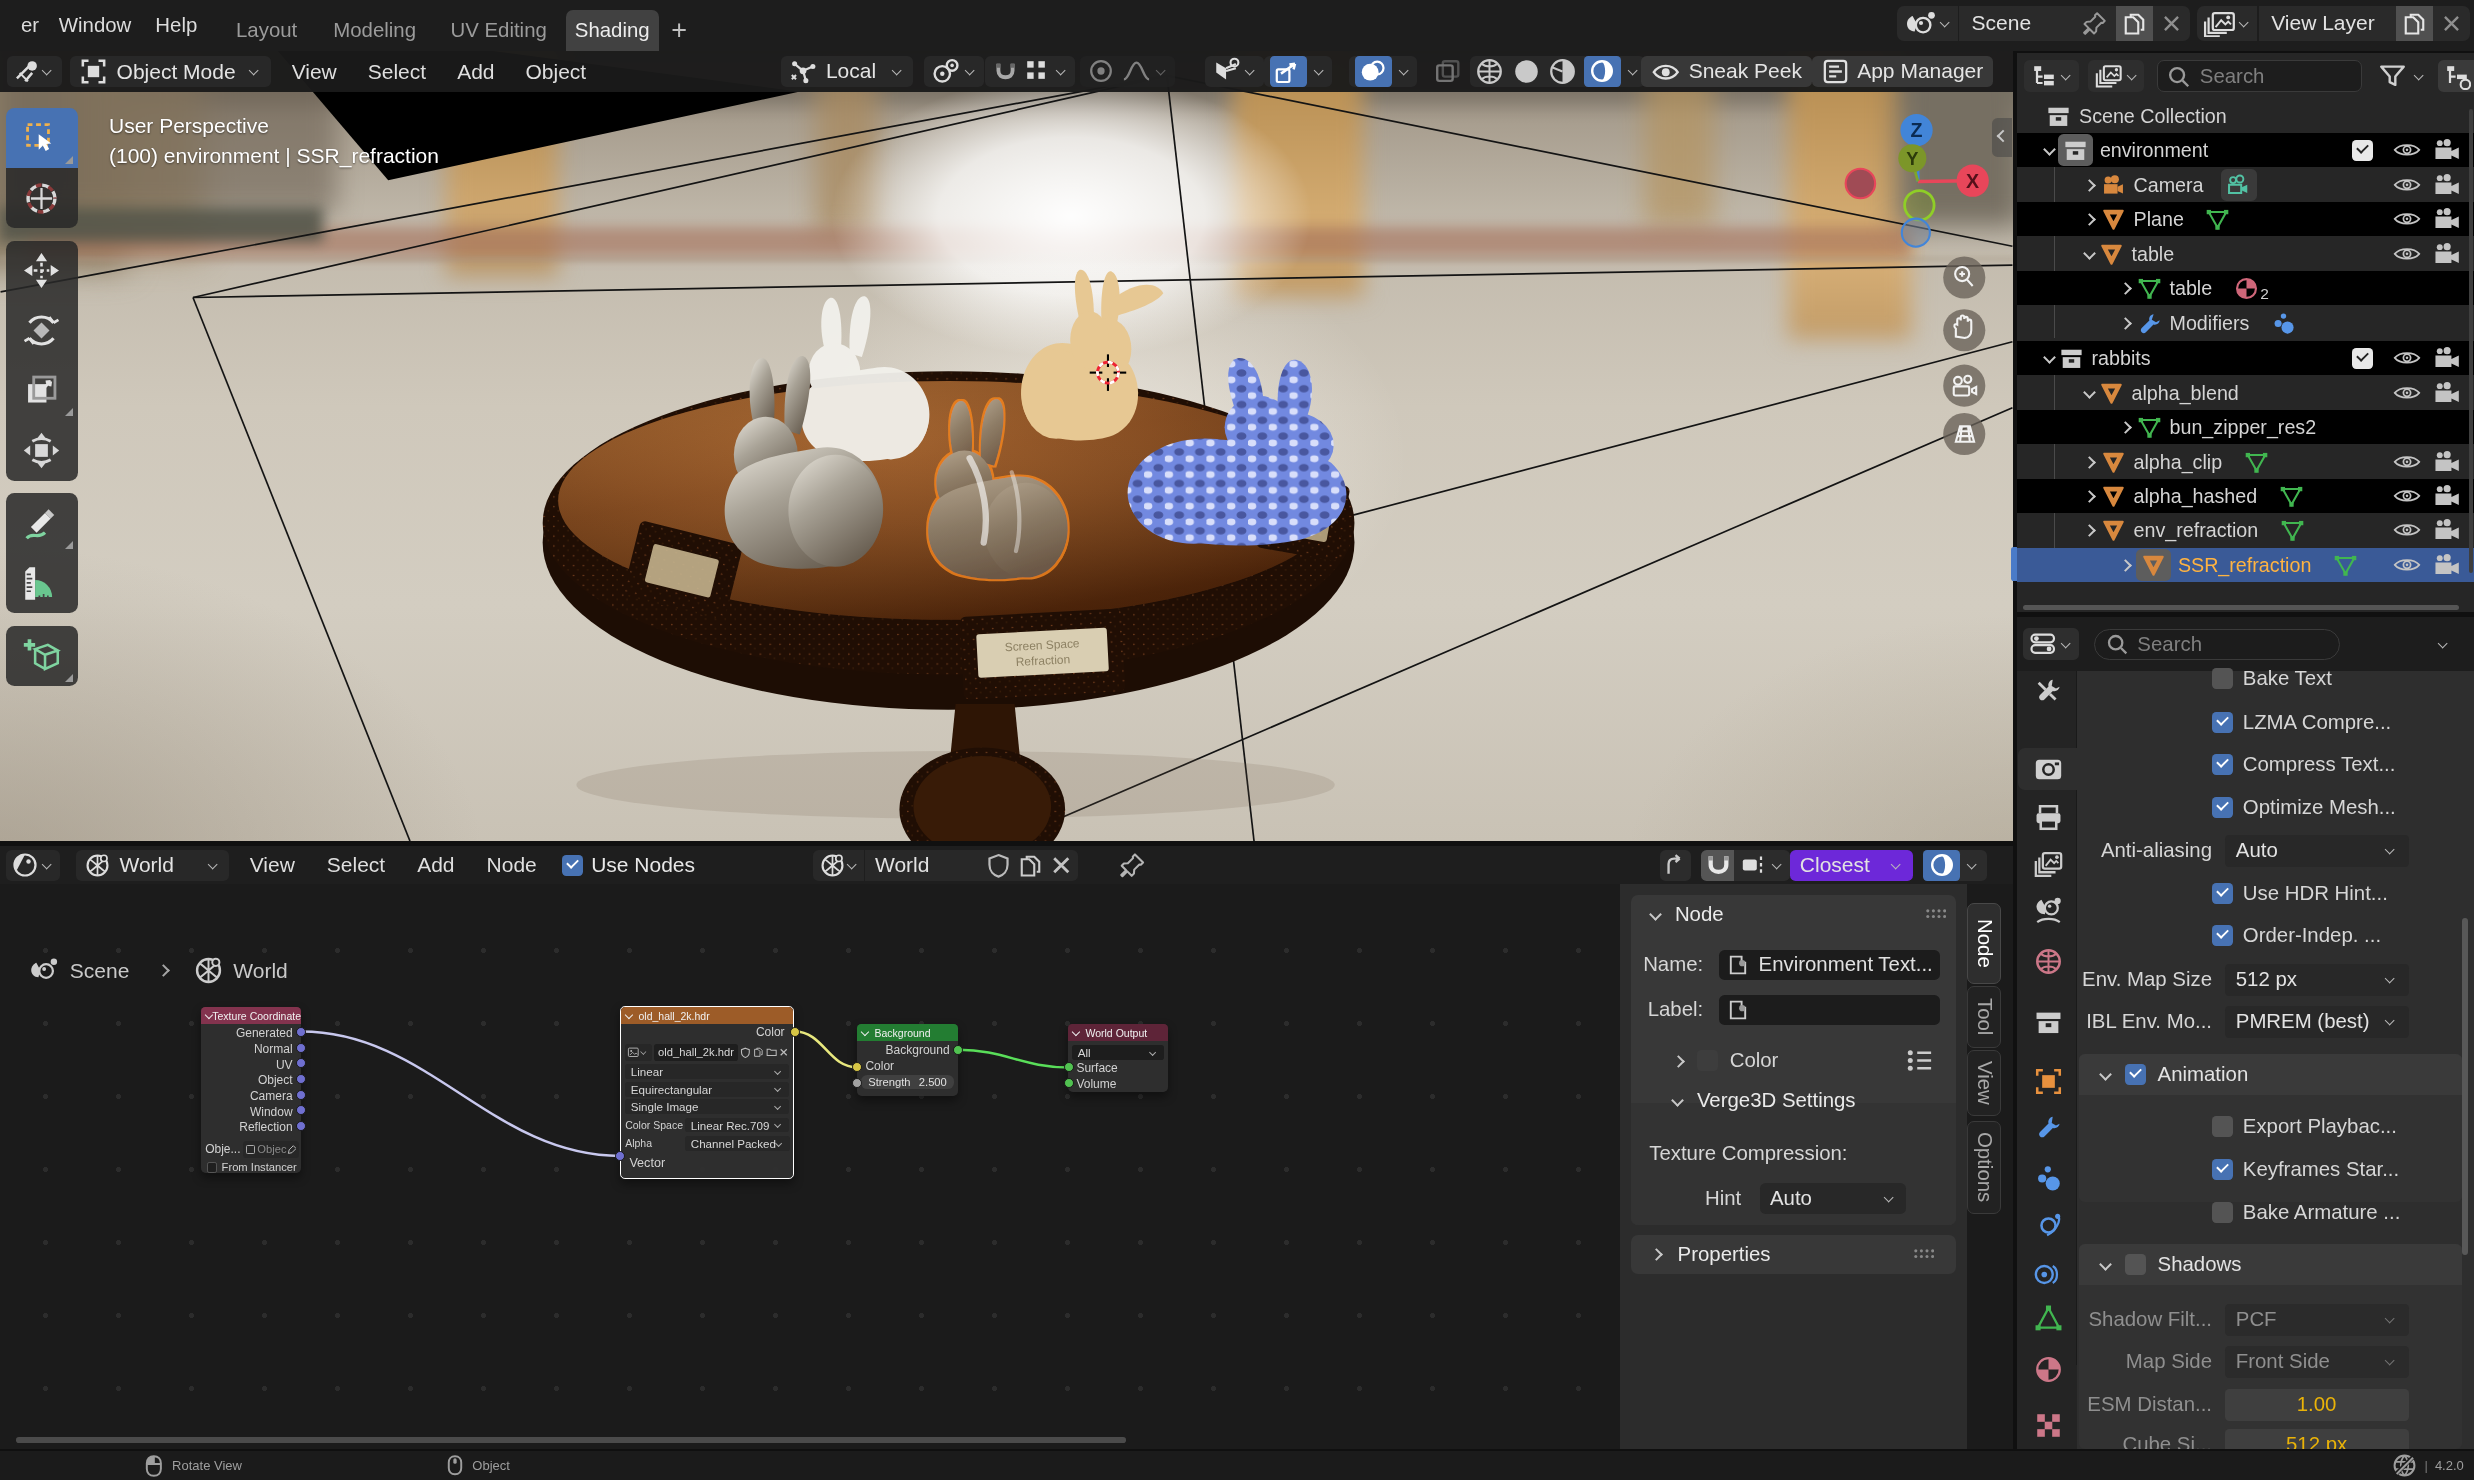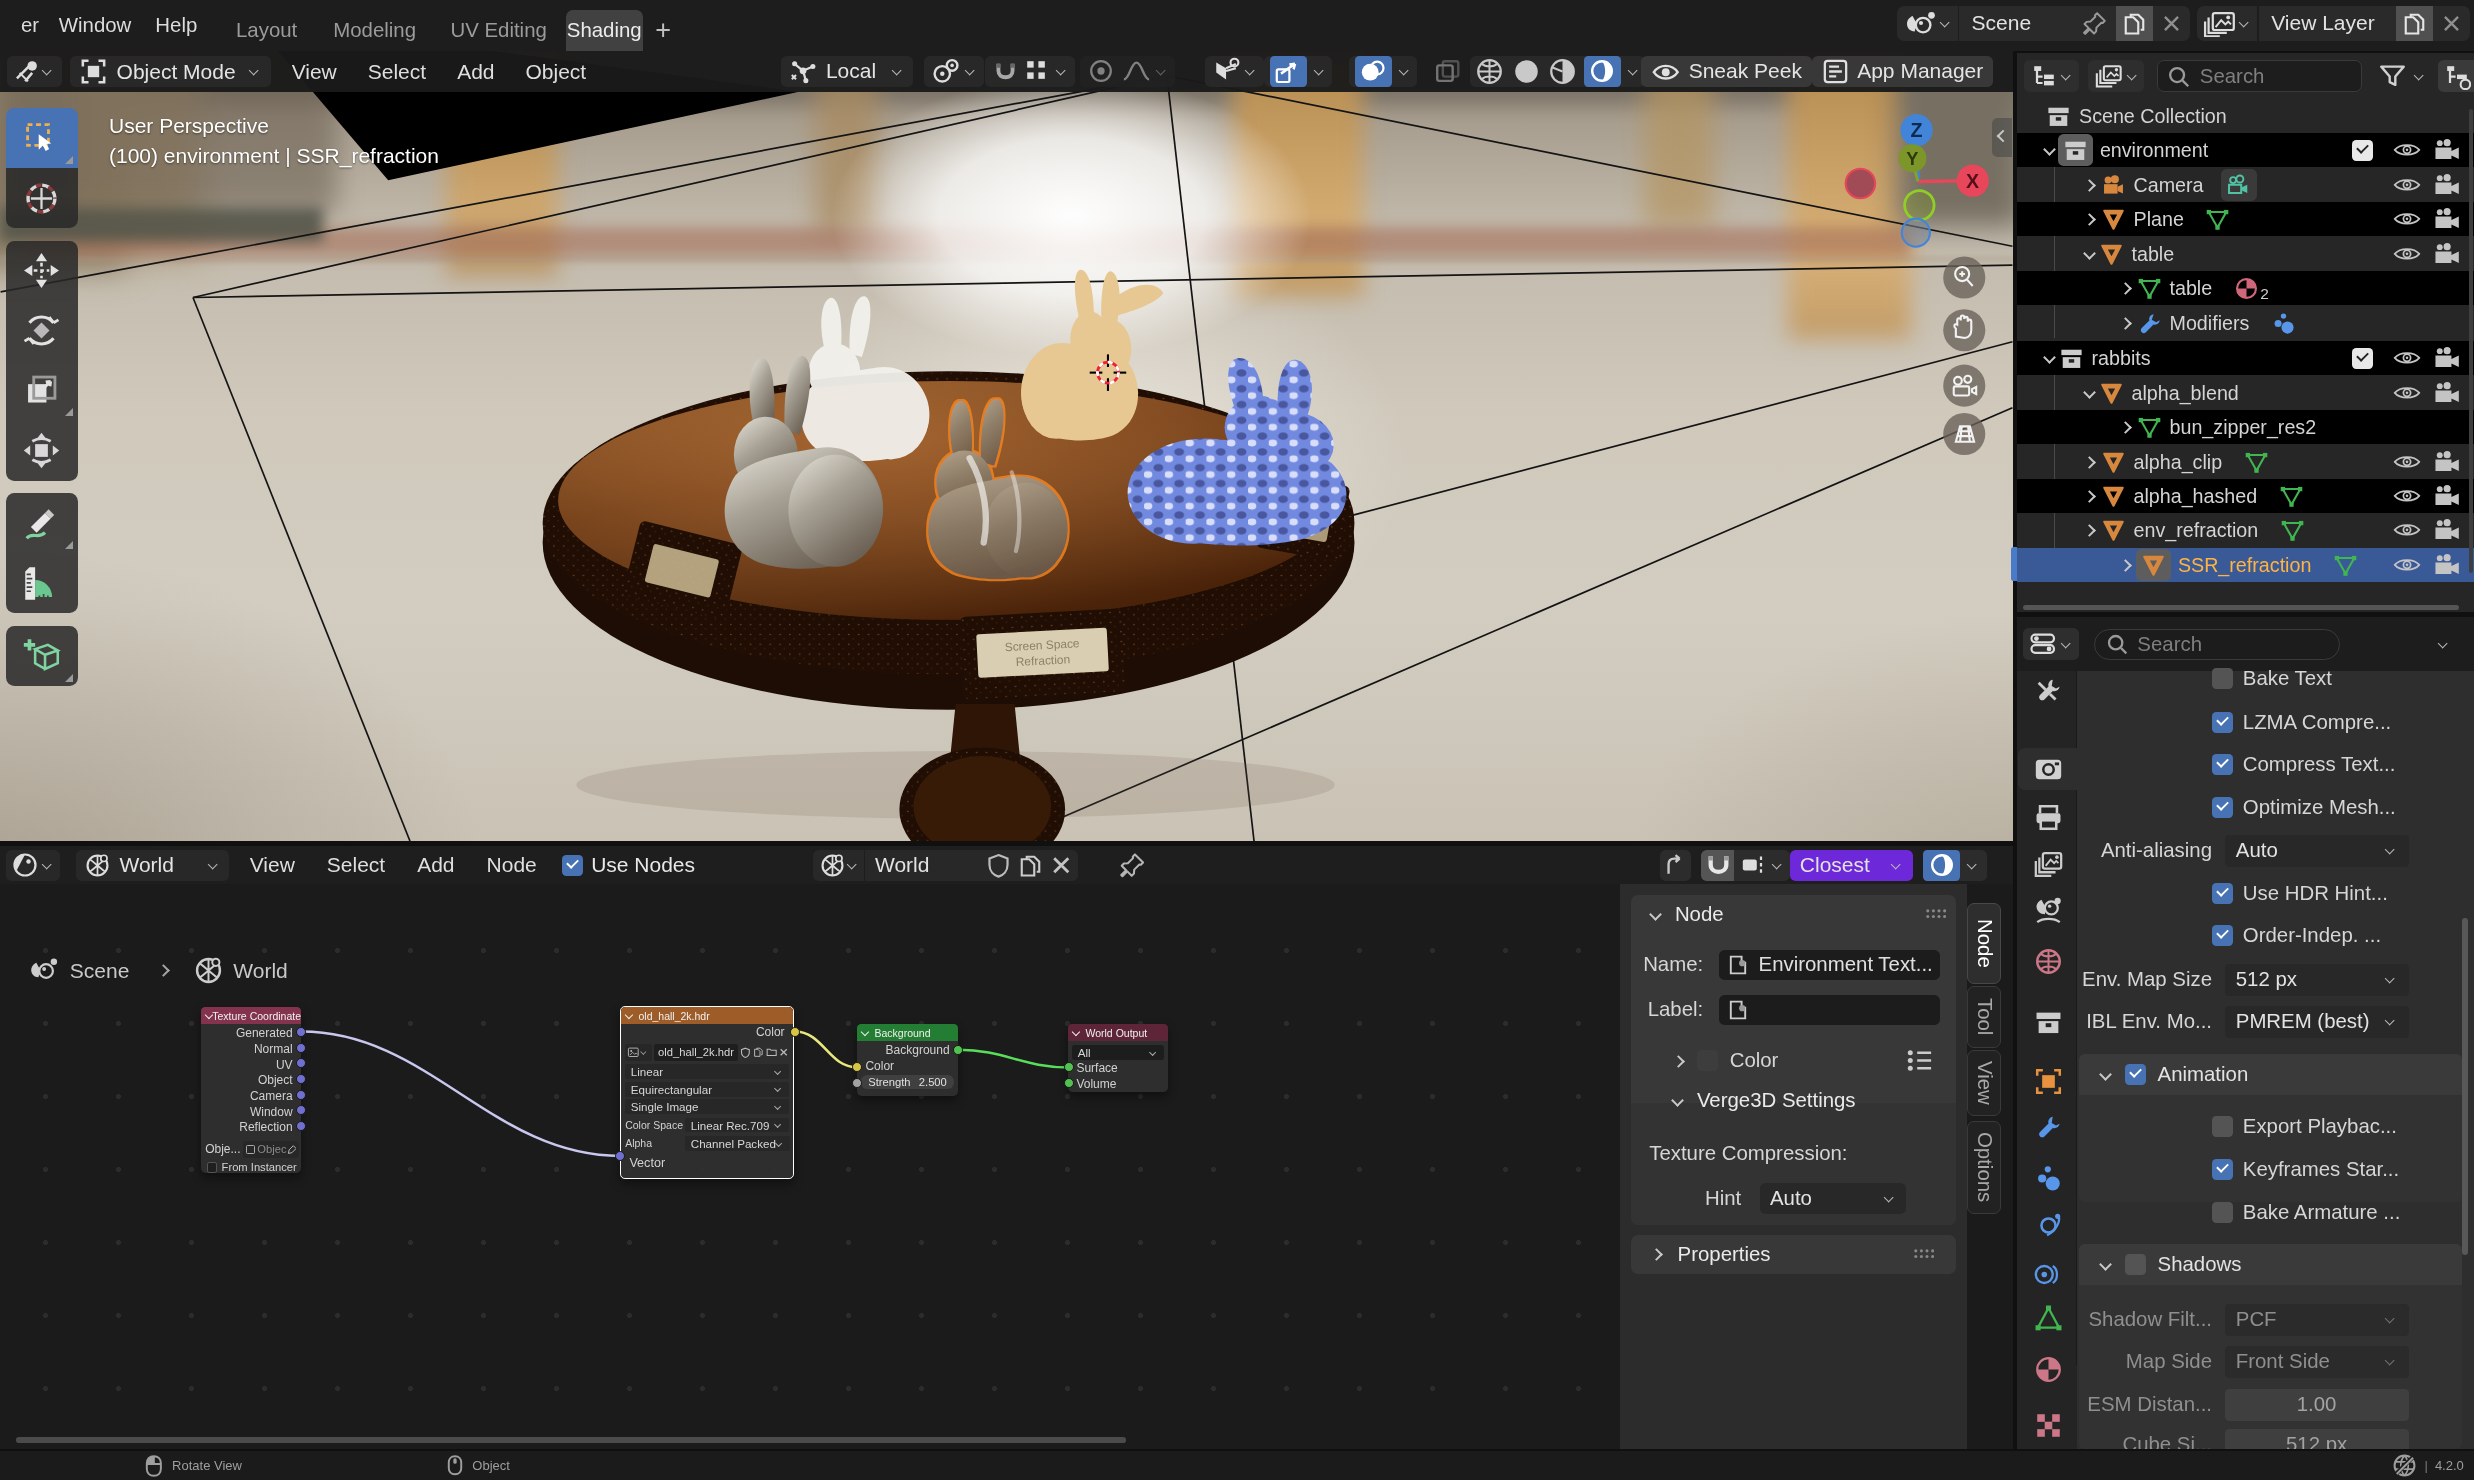--- a/index.html
+++ b/index.html
@@ -34,21 +34,21 @@
 .plbl{width:133px;text-align:right;flex:0 0 auto}
 .pclbl{margin-left:9.8px}
 .pdd{margin-left:12.6px;width:184px;height:32px;background:#282828;border-radius:4.2px;display:flex;align-items:center;padding:0 11.2px;color:#e3e3e3}
 .pdd>span:first-child{flex:1}
 .pval{margin-left:12.6px;width:184px;height:32px;background:#474747;border-radius:4.2px;display:flex;align-items:center;justify-content:center;color:#c9c9c9}
 .phdr{position:absolute;left:0;width:383px;height:41px;background:#3a3a3a;border-radius:5.6px 5.6px 0 0;display:flex;align-items:center}
 .pbody{position:absolute;left:0;width:383px;background:#323232;border-radius:0 0 5.6px 5.6px}
 .prow.dis .plbl{color:#8f8f8f}
 .prow.dis .pdd{background:#2b2b2b;color:#8f8f8f}
 .prow.dis .pdd .car{opacity:.5}
-.prow.dis .pval{background:#3f3f3f;color:#a3a3a3}
+.prow.dis .pval{background:#3f3f3f;color:#eab308}
 .node{position:absolute;background:rgba(47,47,47,.98);border-radius:4.9px;font-size:12px;color:#d2d2d2;box-shadow:0 4.2px 9.8px rgba(0,0,0,.4)}
 .nhead{height:17px;border-radius:4.2px 4.2px 0 0;display:flex;align-items:center;color:#f0f0f0;font-size:10.5px;padding-left:3.5px;white-space:nowrap;overflow:hidden}
 .nchev{width:9.8px;height:9.8px;position:relative;margin-right:4.2px}
 .nchev::before{content:'';position:absolute;left:1.4px;top:1.4px;width:4.9px;height:4.9px;border-right:1.4px solid #eee;border-bottom:1.4px solid #eee;transform:rotate(45deg)}
 .nsock{position:absolute;width:9.8px;height:9.8px;border-radius:50%;border:1.4px solid #161616}
 .ndd{display:flex;align-items:center;height:14.8px;background:#272727;border-radius:2.8px;margin:2.8px 4.2px 0 4.2px;padding:0 5.6px;font-size:11.6px;color:#d8d8d8}
 .ndd>span:first-child{flex:1;white-space:nowrap}
 .ncar{width:8.4px;height:5.6px;position:relative}
 .ncar::before{content:'';position:absolute;left:0;top:0;width:4.2px;height:4.2px;border-right:1.4px solid #aaa;border-bottom:1.4px solid #aaa;transform:rotate(45deg)}
 .ntab{position:absolute;left:0;width:34px;background:#222;color:#a8a8a8;border:1.4px solid #3a3a3a;border-radius:7px;writing-mode:vertical-rl;display:flex;align-items:center;justify-content:center;font-size:20.4px}
@@ -114,21 +114,21 @@
   <div class="abs row" style="left:0;top:0;height:51px;font-size:20.4px;color:#dcdcdc">
     <span style="margin-left:21px">er</span>
     <span style="margin-left:19.7px">Window</span>
     <span style="margin-left:24px">Help</span>
   </div>
 
   <div class="abs row" style="left:219px;top:9.8px;height:41px;font-size:20.4px;color:#9b9b9b">
     <span style="padding:0 17px;line-height:41px">Layout</span>
     <span style="padding:0 15.5px;line-height:41px;margin-left:3.5px">Modeling</span>
     <span style="padding:0 15.5px;line-height:41px;margin-left:3.5px">UV Editing</span>
-    <span style="padding:0 1px;line-height:41px;margin-left:3.5px;background:#414141;border-radius:7px 7px 0 0;color:#ececec">Shading</span>
+    <span style="padding:0 9px;line-height:41px;margin-left:3.5px;background:#414141;border-radius:7px 7px 0 0;color:#ececec">Shading</span>
     <span style="padding:0 12.6px;line-height:41px;color:#c0c0c0;font-size:27px;font-weight:300">+</span>
   </div>
 
   <div class="abs row" style="left:1897px;top:5.6px;height:35px;background:#2a2a2a;border-radius:7px">
     <svg width="34" height="28" viewBox="0 0 24 20" style="margin-left:7px">
           <path d="M7.5 16 C4 16 2 13.5 2 10.5 C2 7.5 4.5 5.5 6 5 L9 10.5 Z" fill="#ddd"></path>
           <circle cx="13.5" cy="11.5" r="5.2" fill="none" stroke="#ddd" stroke-width="1.7"></circle>
           <circle cx="12" cy="10" r="1.5" fill="#ddd"></circle>
           <circle cx="19.5" cy="4.5" r="2.4" fill="#ddd"></circle>
         </svg>

